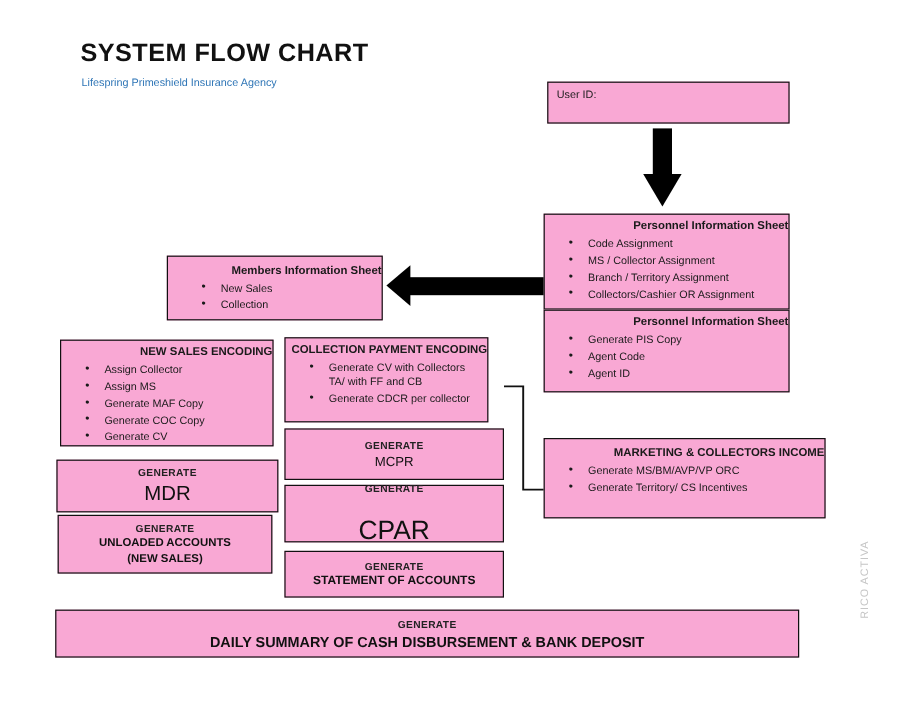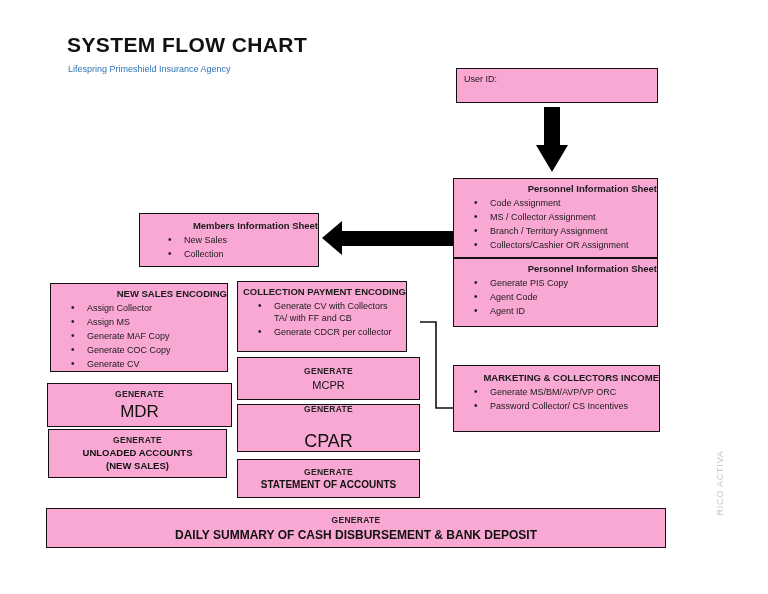--- a/index.html
+++ b/index.html
@@ -20,21 +20,21 @@
   }
   .box-title { font-weight:700; text-align:right; font-size:9.5px; padding-top:4px; line-height:12px; }
   ul.bullets { margin:3px 0 0 0; padding:0 4px 0 18px; list-style:none; font-size:9px; }
   ul.bullets li { position:relative; padding-left:18px; margin-bottom:2.5px; line-height:11.5px; }
   ul.bullets li::before { content:"\2022"; position:absolute; left:2px; top:-1px; font-size:10px; }
   .login-box { padding:3px 7px; font-size:9px; line-height:14px; }
   .gen-box { display:flex; flex-direction:column; align-items:center; justify-content:center; text-align:center; }
   .gen-label { font-size:8.5px; font-weight:700; letter-spacing:0.3px; color:#222; line-height:11px; }
   .gen-value { font-weight:400; color:#111; }
   .gen-value.mcpr { font-size:11px; margin-top:2px; }
-  .gen-value.cpar { font-size:18px; margin-top:16px; }
+  .gen-value.cpar { font-size:22px; margin-top:16px; }
   .gen-value.mdr  { font-size:17px; margin-top:2px; }
   .gen-value.bold-line { font-weight:700; font-size:9.5px; line-height:12px; margin-top:1px; }
   .gen-value.soa { font-weight:700; font-size:10px; margin-top:1px; }
   .gen-value.daily { font-weight:700; font-size:12px; margin-top:2px; }
   
   .down-arrow-shaft { position:absolute; left:544px; top:107px; width:16px; height:38px; background:#000; }
   .down-arrow-head {
     position:absolute; left:536px; top:145px; width:0; height:0;
     border-left:16px solid transparent; border-right:16px solid transparent; border-top:27px solid #000;
   }
@@ -133,25 +133,25 @@
     <div class="gen-label">GENERATE</div>
     <div class="gen-value mdr">MDR</div>
   </div>
 
   <div class="flow-box gen-box" style="left:48px; top:429px; width:179px; height:49px;">
     <div class="gen-label">GENERATE</div>
     <div class="gen-value bold-line">UNLOADED ACCOUNTS</div>
     <div class="gen-value bold-line">(NEW SALES)</div>
   </div>
 
-  <div class="flow-box" style="left:453px; top:365px; width:207px; height:67px; padding-top:2px;">
+  <div class="flow-box" style="left:453px; top:365px; width:235px; height:67px; padding-top:2px;">
     <div class="box-title">MARKETING &amp; COLLECTORS INCOME</div>
     <ul class="bullets">
         <li>Generate MS/BM/AVP/VP ORC</li>
-        <li>Password Collector/ CS Incentives</li>
+        <li>Generate Territory/ CS Incentives</li>
       </ul>
   </div>
 
   <div class="flow-box gen-box" style="left:46px; top:508px; width:620px; height:40px;">
     <div class="gen-label">GENERATE</div>
     <div class="gen-value daily">DAILY SUMMARY OF CASH DISBURSEMENT &amp; BANK DEPOSIT</div>
   </div>
 
   <svg class="overlay" width="768" height="594" viewBox="0 0 768 594">
     <path d="M420 322 H436 V408 H453" fill="none" stroke="#111" stroke-width="1.6"></path>

